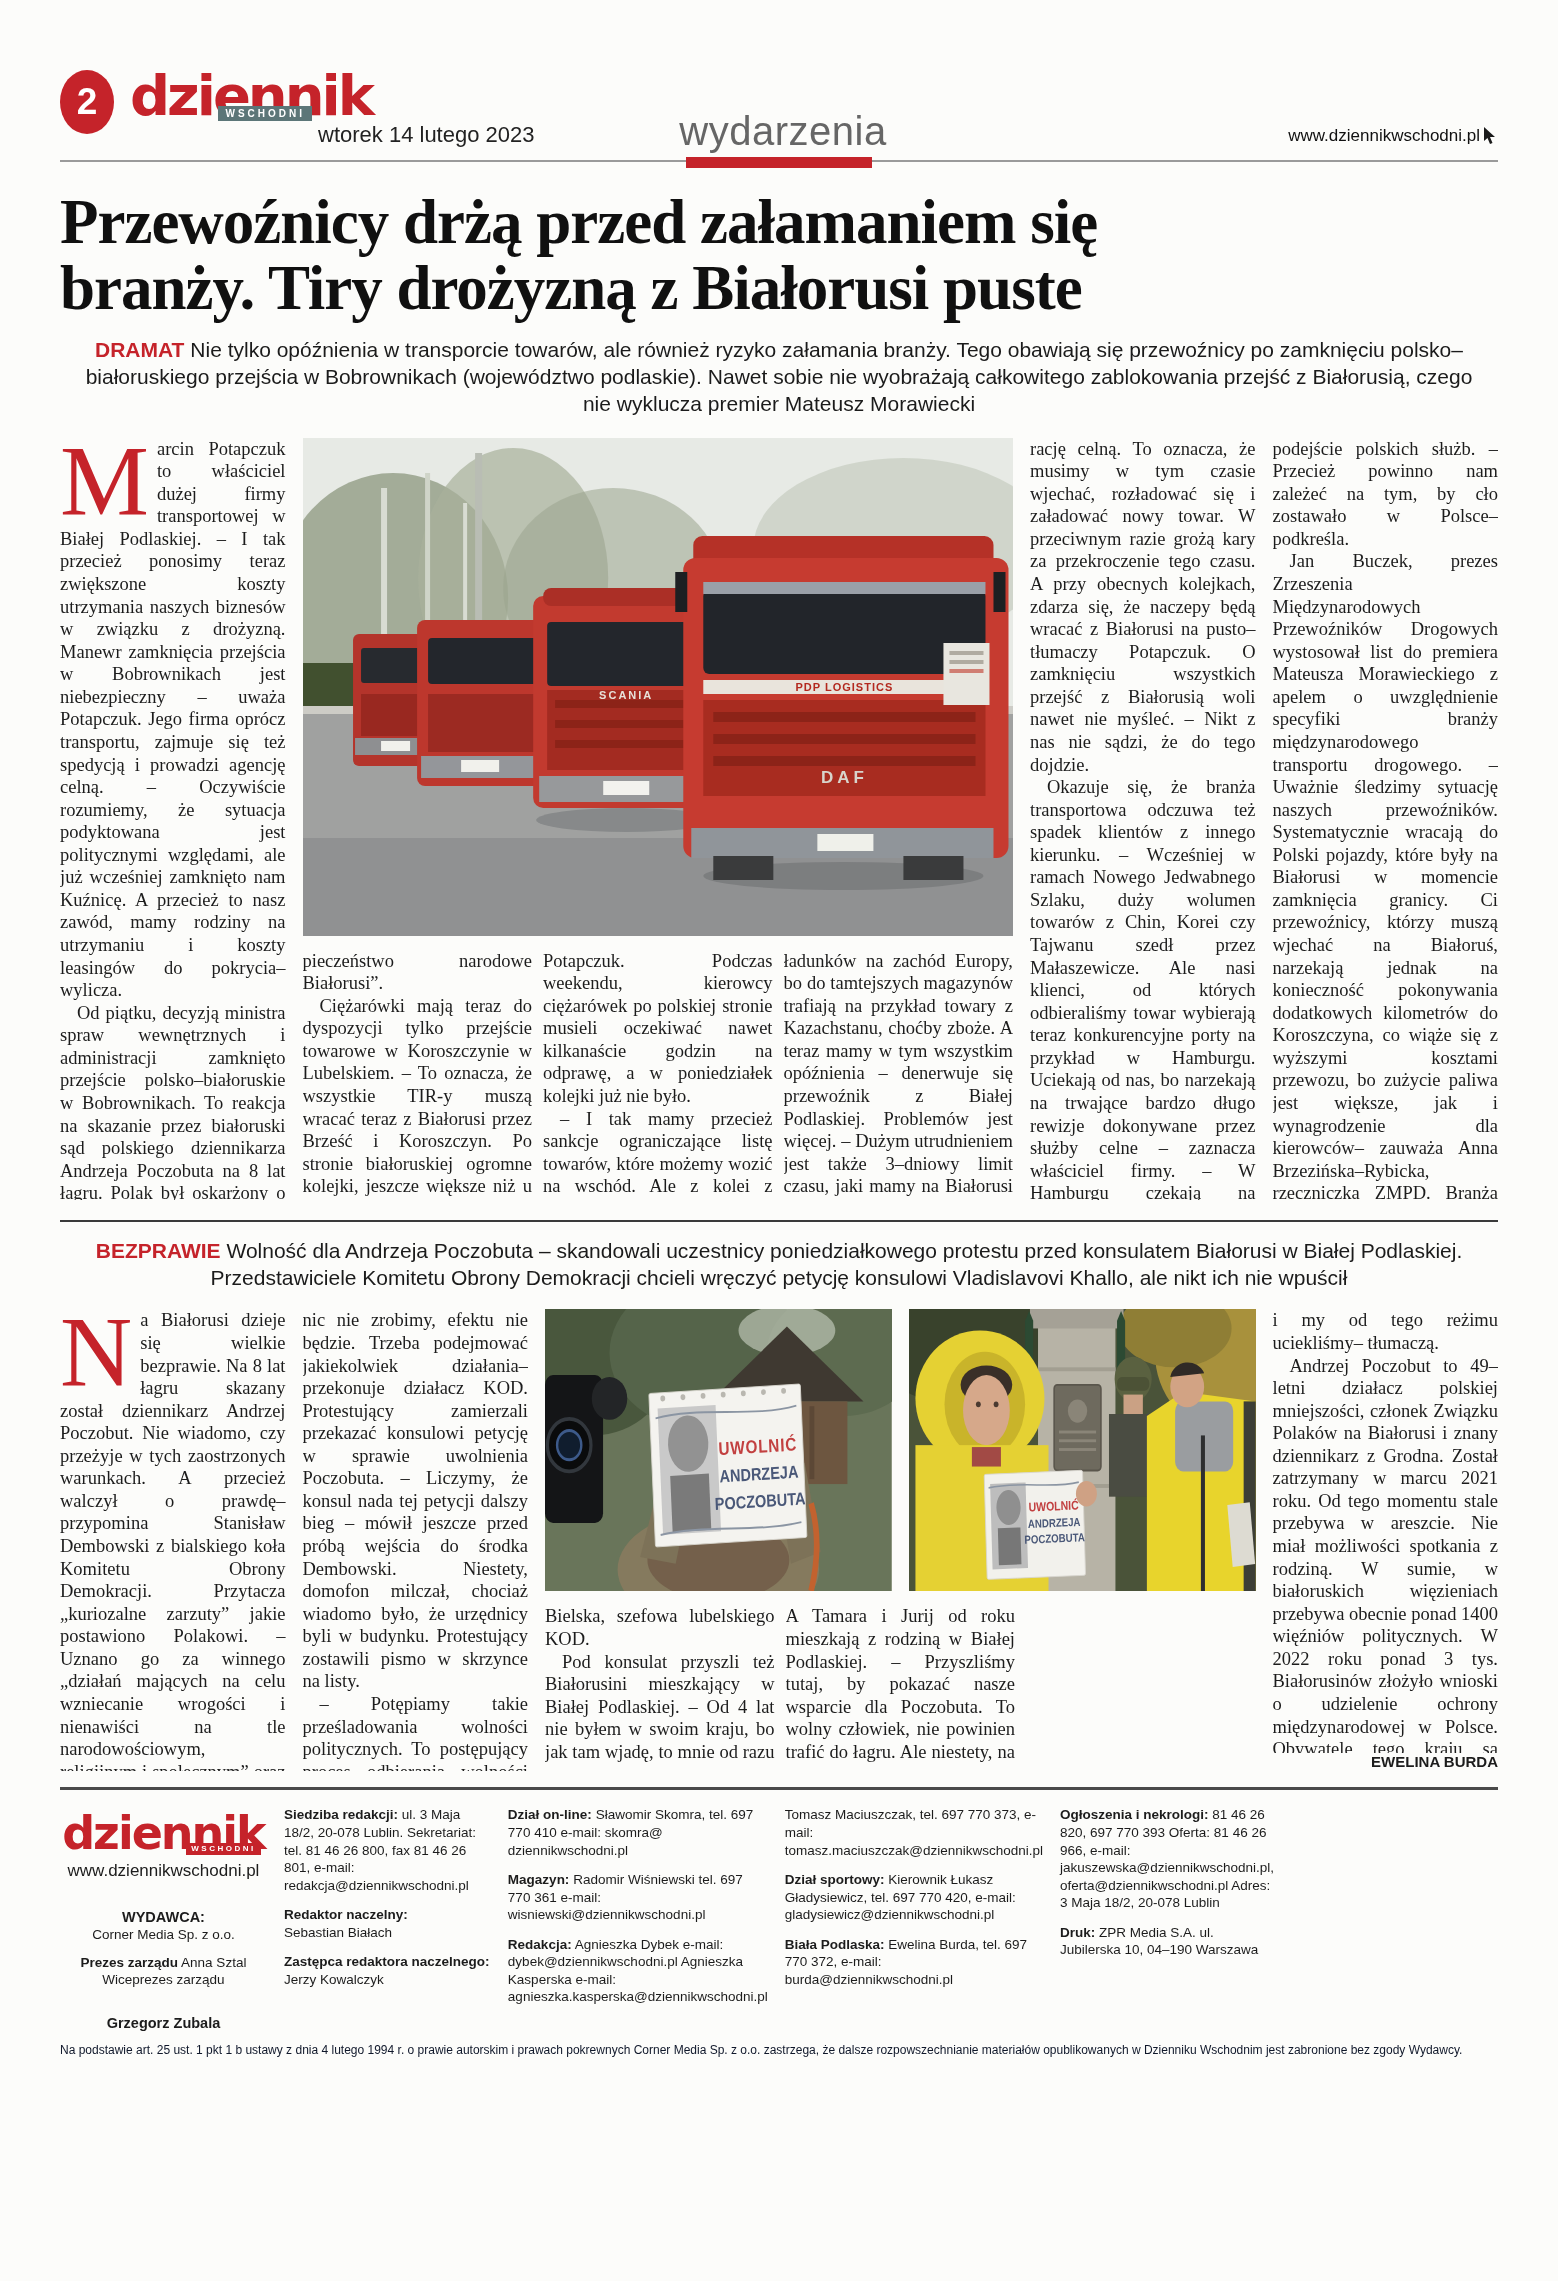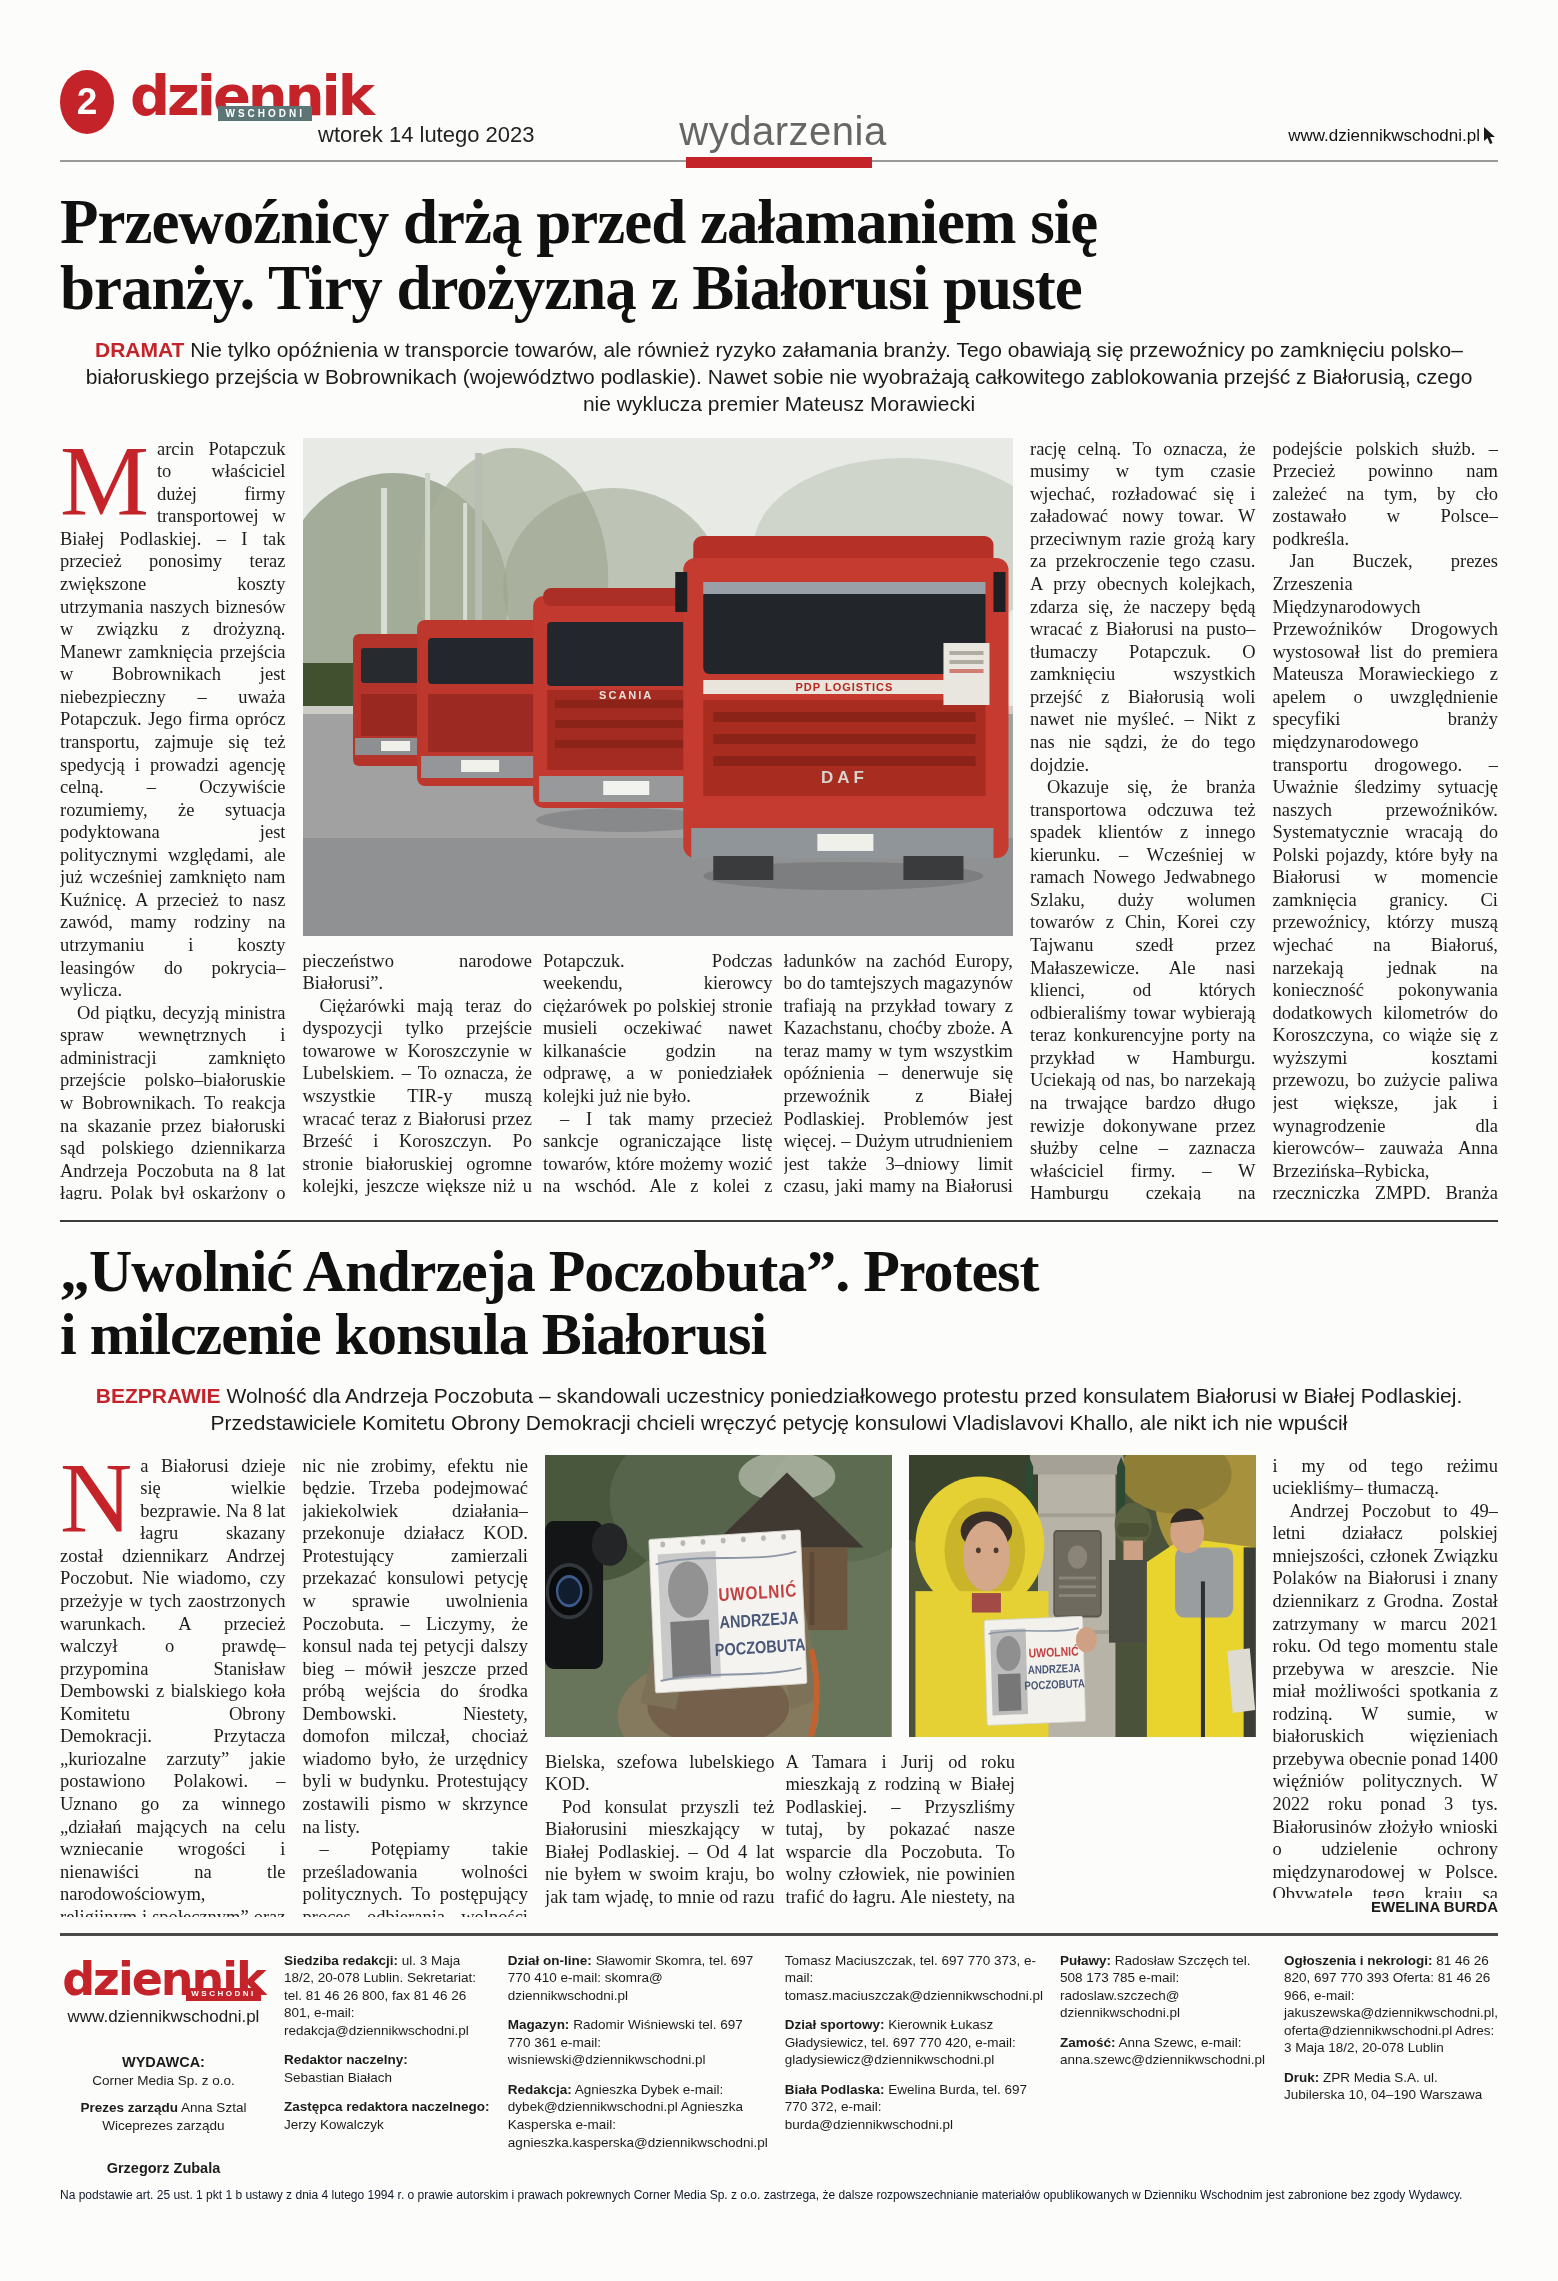--- a/index.html
+++ b/index.html
@@ -216,24 +216,20 @@
         <div class="bodycol tall">
           <p>podejście polskich służb. – Przecież powinno nam zależeć na tym, by cło zostawało w Polsce– podkreśla.</p>
           <p class="ind">Jan Buczek, prezes Zrzeszenia Międzynarodowych Przewoźników Drogowych wystosował list do premiera Mateusza Morawieckiego z apelem o uwzględnienie specyfiki branży międzynarodowego transportu drogowego. – Uważnie śledzimy sytuację naszych przewoźników. Systematycznie wracają do Polski pojazdy, które były na Białorusi w momencie zamknięcia granicy. Ci przewoźnicy, którzy muszą wjechać na Białoruś, narzekają jednak na konieczność pokonywania dodatkowych kilometrów do Koroszczyna, co wiąże się z wyższymi kosztami przewozu, bo zużycie paliwa jest większe, jak i wynagrodzenie dla kierowców– zauważa Anna Brzezińska–Rybicka, rzeczniczka ZMPD. Branża będzie się domagać rekompensat od rządu. Przez przejście w Bobrownikach w skali miesiąca przejeżdżało ok. 10 tys. ciężarówek. 70 proc. z nich to samochody należące do polskich firm.</p>
         </div>
       </div>
     </section>
 
     <hr class="art-divider">
 
     <section>
-      <h2>
-        <span>„Uwolnić Andrzeja Poczobuta”. Protest</span><br>
-        <span>i milczenie konsula Białorusi</span>
-      </h2>
       <p class="lead">
         <span class="kicker">BEZPRAWIE</span>
         <span>Wolność dla Andrzeja Poczobuta – skandowali uczestnicy poniedziałkowego protestu przed konsulatem Białorusi w Białej Podlaskiej. Przedstawiciele Komitetu Obrony Demokracji chcieli wręczyć petycję konsulowi Vladislavovi Khallo, ale nikt ich nie wpuścił</span>
       </p>
 
       <div class="cols art2">
         <div class="bodycol tall">
           <p><span class="dropcap">N</span><span>a Białorusi dzieje się wielkie bezprawie. Na 8 lat łagru skazany został dziennikarz Andrzej Poczobut. Nie wiadomo, czy przeżyje w tych zaostrzonych warunkach. A przecież walczył o prawdę– przypomina Stanisław Dembowski z bialskiego koła Komitetu Obrony Demokracji. Przytacza „kuriozalne zarzuty” jakie postawiono Polakowi. – Uznano go za winnego „działań mających na celu wzniecanie wrogości i nienawiści na tle narodowościowym, religijnym i społecznym” oraz „wzywania do działań na szkodę Białorusi”.</span></p>
 
         </div>
@@ -406,28 +402,20 @@
           <b></b>
           <span>Tomasz Maciuszczak, tel. 697 770 373, e-mail: tomasz.maciuszczak@dziennikwschodni.pl</span></p>
         <p class="entry">
           <b>Dział sportowy:</b>
           <span>Kierownik Łukasz Gładysiewicz, tel. 697 770 420, e-mail: gladysiewicz@dziennikwschodni.pl</span></p>
         <p class="entry">
           <b>Biała Podlaska:</b>
           <span>Ewelina Burda, tel. 697 770 372, e-mail: burda@dziennikwschodni.pl</span></p>
       </div>
 
-      <div>
-        <p class="entry">
-          <b>Puławy:</b>
-          <span>Radosław Szczęch tel. 508 173 785 e-mail: radoslaw.szczech@ dziennikwschodni.pl</span></p>
-        <p class="entry">
-          <b>Zamość:</b>
-          <span>Anna Szewc, e-mail: anna.szewc@dziennikwschodni.pl</span></p>
-      </div>
 
       <div>
         <p class="entry">
           <b>Ogłoszenia i nekrologi:</b>
           <span>81 46 26 820, 697 770 393 Oferta: 81 46 26 966, e-mail: jakuszewska@dziennikwschodni.pl, oferta@dziennikwschodni.pl Adres: 3 Maja 18/2, 20-078 Lublin</span></p>
         <p class="entry">
           <b>Druk:</b>
           <span>ZPR Media S.A. ul. Jubilerska 10, 04–190 Warszawa</span></p>
       </div>
     </footer>

